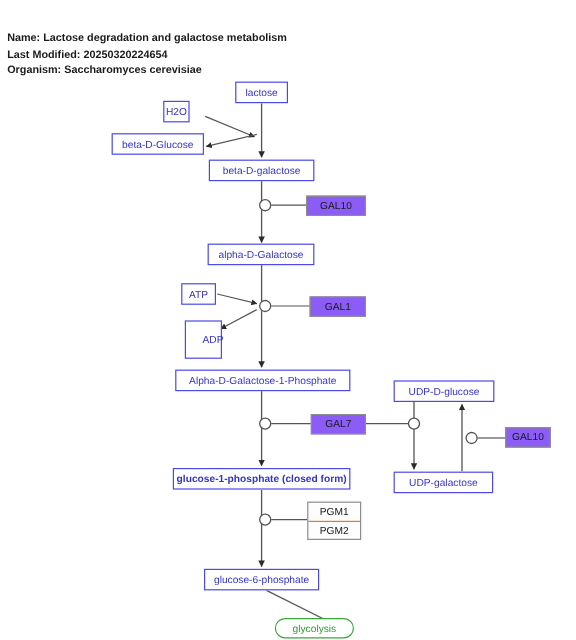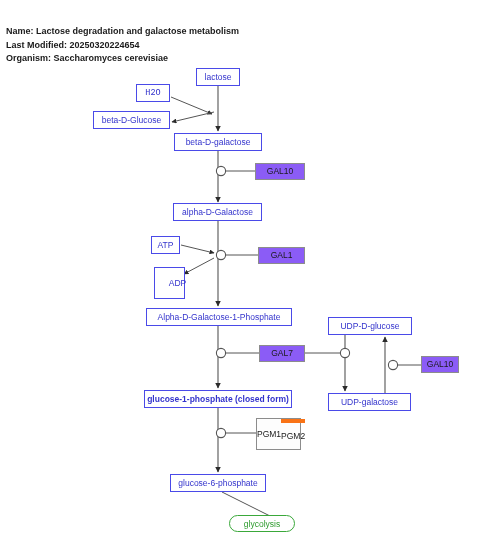--- a/index.html
+++ b/index.html
@@ -59,33 +59,33 @@
     background: #8b5cf6;
     color: #1a1a1a;
     font-size: 8.5px;
   }
   .enzyme-stack {
     position: absolute;
     box-sizing: border-box;
     border: 1px solid #8c8c8c;
     background: #fdfdfd;
     display: flex;
-    flex-direction: row;
+    flex-direction: column;
   }
   .enzyme-stack .row {
     flex: 1 1 auto;
     display: flex;
     align-items: center;
     justify-content: center;
     font-size: 8.5px;
     color: #1a1a1a;
     white-space: nowrap;
   }
   .enzyme-stack .row + .row {
-    border-top: 4px solid #f97316;
+    border-top: 1px solid #f97316;
   }
   .pathway-pill {
     position: absolute;
     box-sizing: border-box;
     border: 1px solid #3aa83a;
     border-radius: 9px;
     background: #ffffff;
     color: #2e9b2e;
     display: flex;
     align-items: center;
@@ -154,21 +154,21 @@
       <circle cx="221" cy="235" r="4.6"></circle>
       <circle cx="221" cy="333" r="4.6"></circle>
       <circle cx="345" cy="333" r="4.6"></circle>
       <circle cx="393" cy="345" r="4.6"></circle>
       <circle cx="221" cy="413" r="4.6"></circle>
     </g>
   </svg>
 
   <div class="node metabolite" style="left:196px; top:48px; width:44px; height:18px;">lactose</div>
 
-  <div class="node metabolite" style="left:136px; top:64px; width:34px; height:18px;font-family:Liberation Mono, monospace;">H2O</div>
+  <div class="node metabolite" style="left:136px; top:64px; width:22px; height:18px;">H2O</div>
 
   <div class="node metabolite" style="left:93px; top:91px; width:77px; height:18px;">beta-D-Glucose</div>
 
   <div class="node metabolite" style="left:174px; top:113px; width:88px; height:18px;">beta-D-galactose</div>
 
   <div class="node metabolite" style="left:173px; top:183px; width:89px; height:18px;">alpha-D-Galactose</div>
 
   <div class="node metabolite" style="left:151px; top:216px; width:29px; height:18px;">ATP</div>
 
   <div class="node metabolite" style="left:154px; top:247px; width:31px; height:32px;padding-left:16px;">ADP</div>

